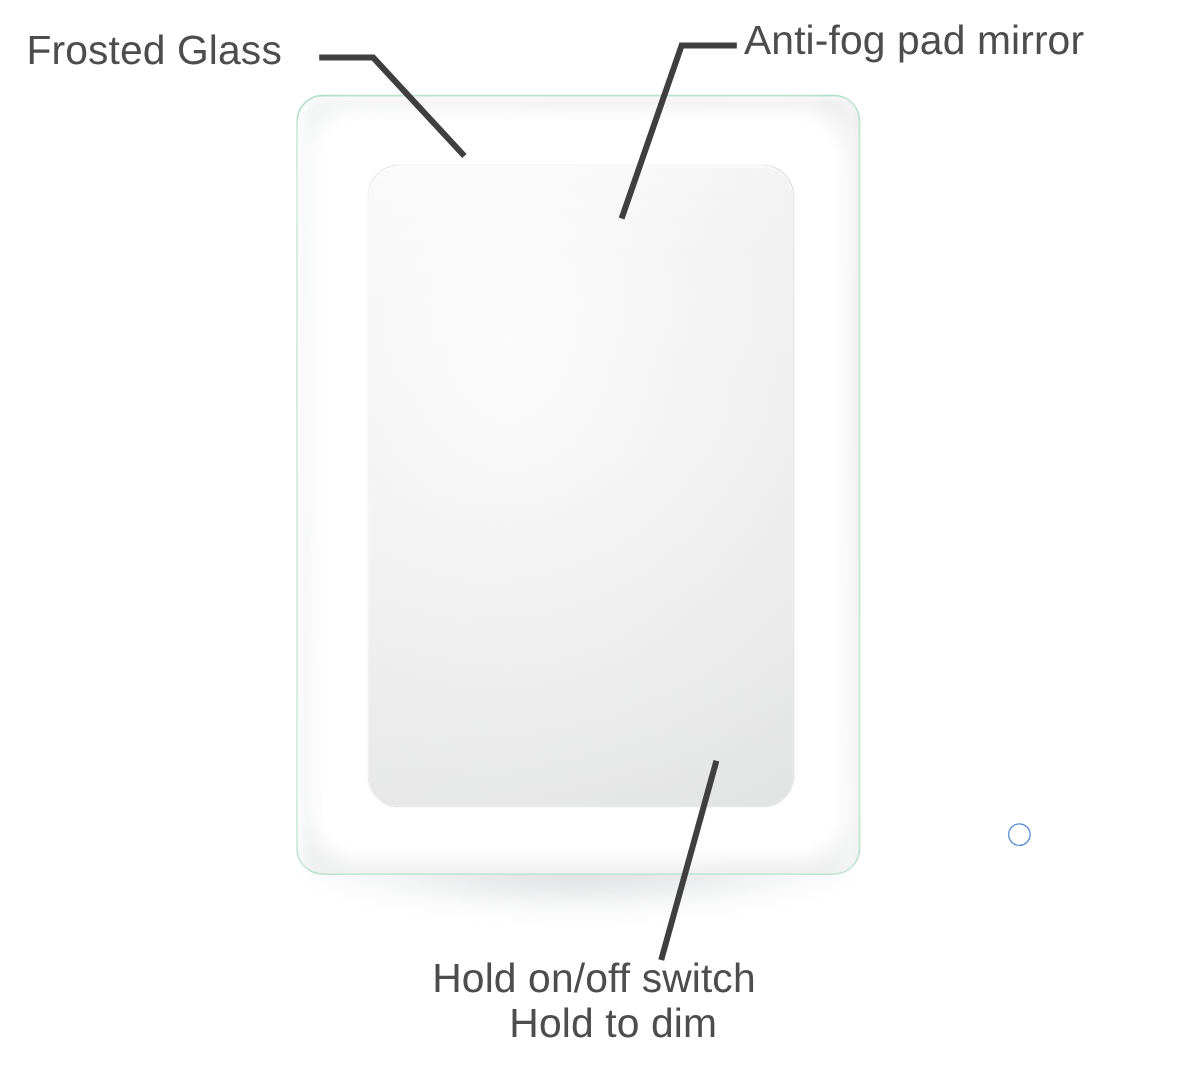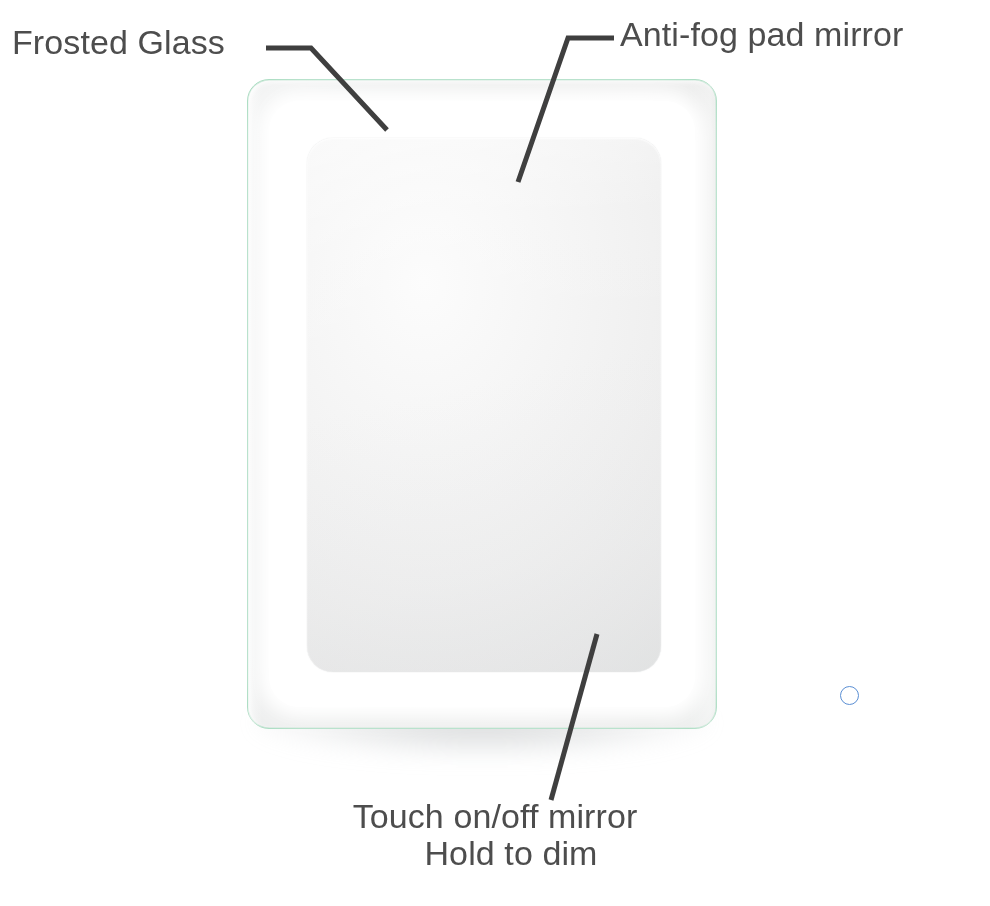--- a/index.html
+++ b/index.html
@@ -25,21 +25,21 @@
   .callout {
     position: absolute;
     color: #4d4d4d;
     font-size: 34px;
     line-height: 1.08;
     letter-spacing: 0.1px;
     white-space: nowrap;
     -webkit-font-smoothing: antialiased;
   }
   #label-frosted-glass {
-    left: 12px;
+    left: 22px;
     top: 24px;
   }
   #label-antifog {
     left: 620px;
     top: 16px;
     text-align: right;
   }
   #label-touch-block {
     left: 0px;
     top: 798px;
@@ -224,17 +224,17 @@
 
       <path d="M 597 634 L 551 800"></path>
     </g>
   </svg>
 
   <div class="callout" id="label-frosted-glass">Frosted Glass</div>
 
   <div class="callout" id="label-antifog">Anti-fog pad mirror</div>
 
   <div class="callout" id="label-touch-block">
-    <span class="line1">Touch on/off mirror</span>
+    <span class="line1">Hold on/off switch</span>
     <span class="line2">Hold to dim</span>
   </div>
 
 </div>
 
 </body></html>

